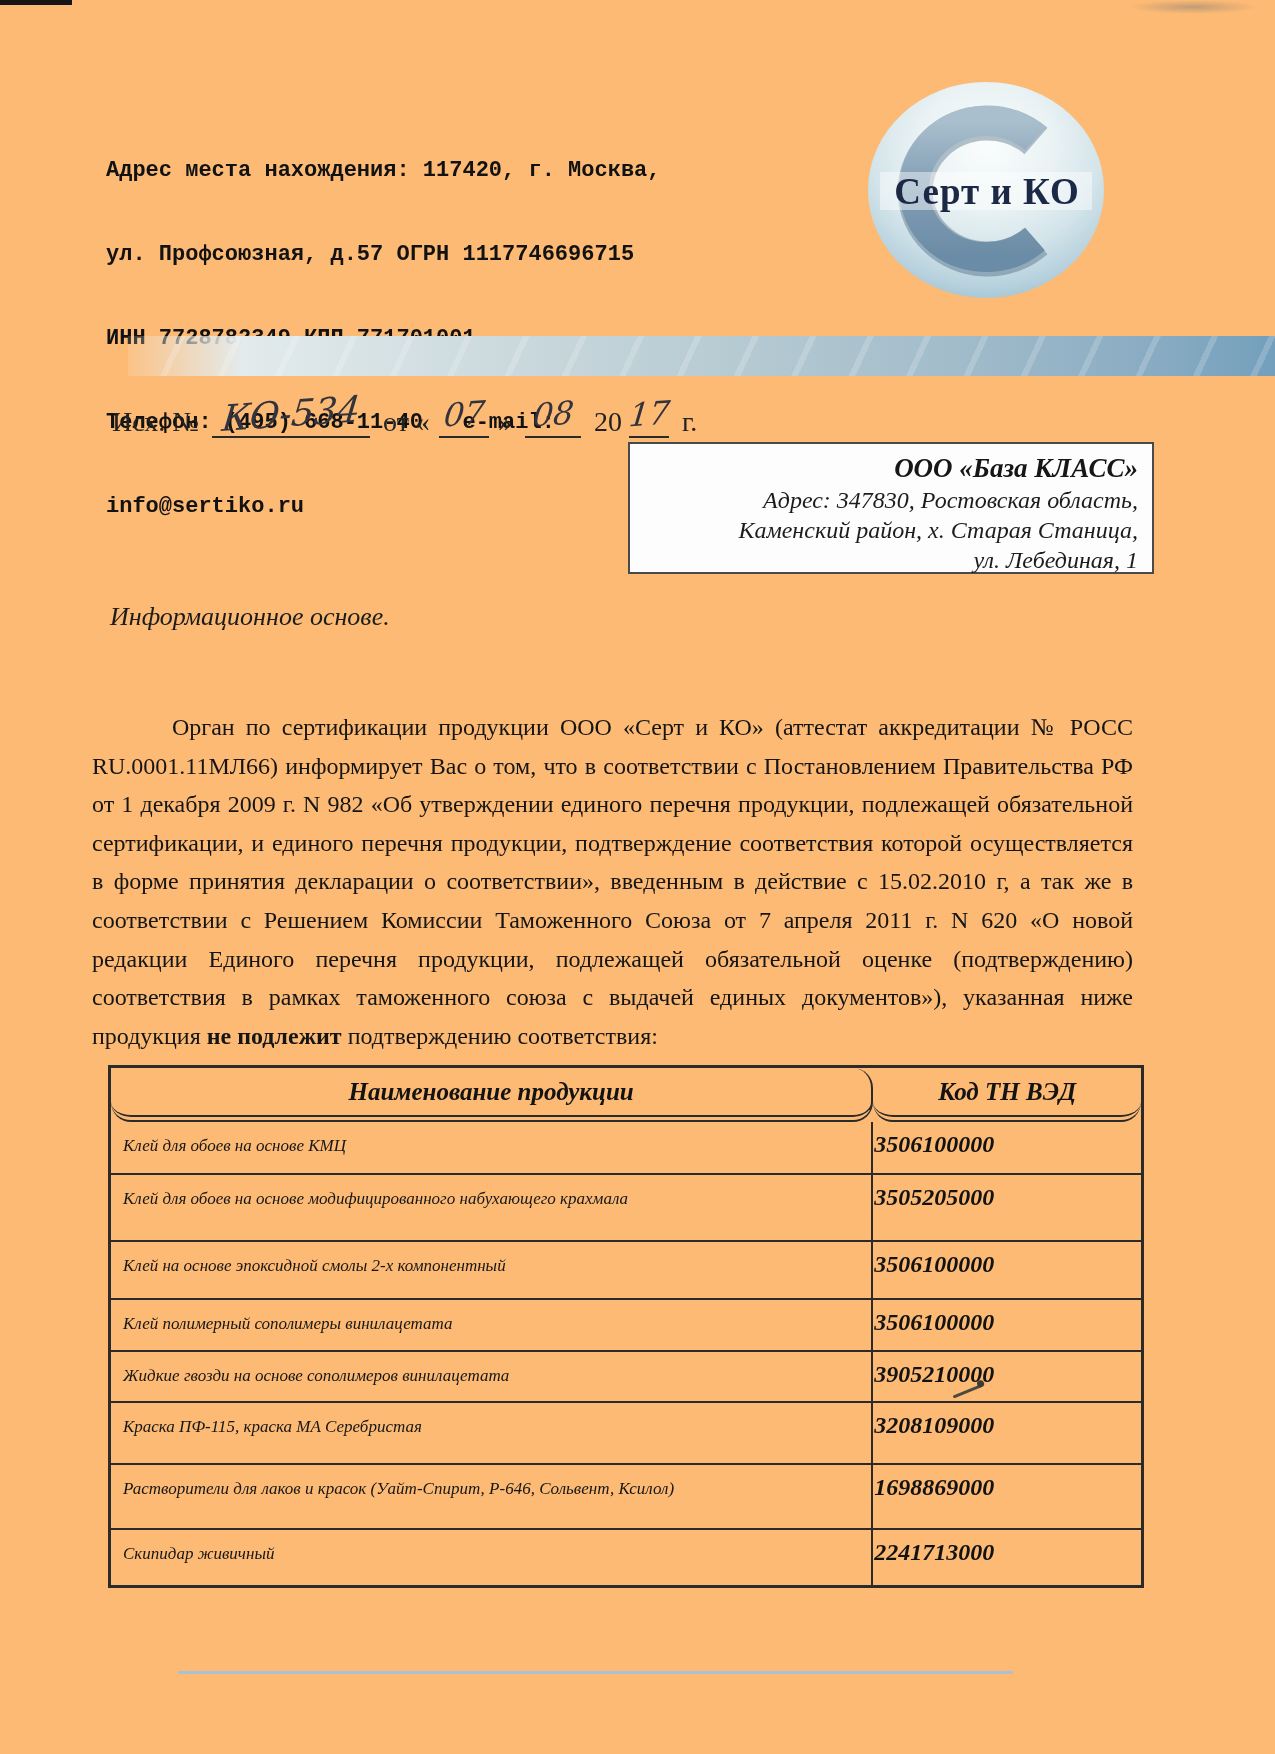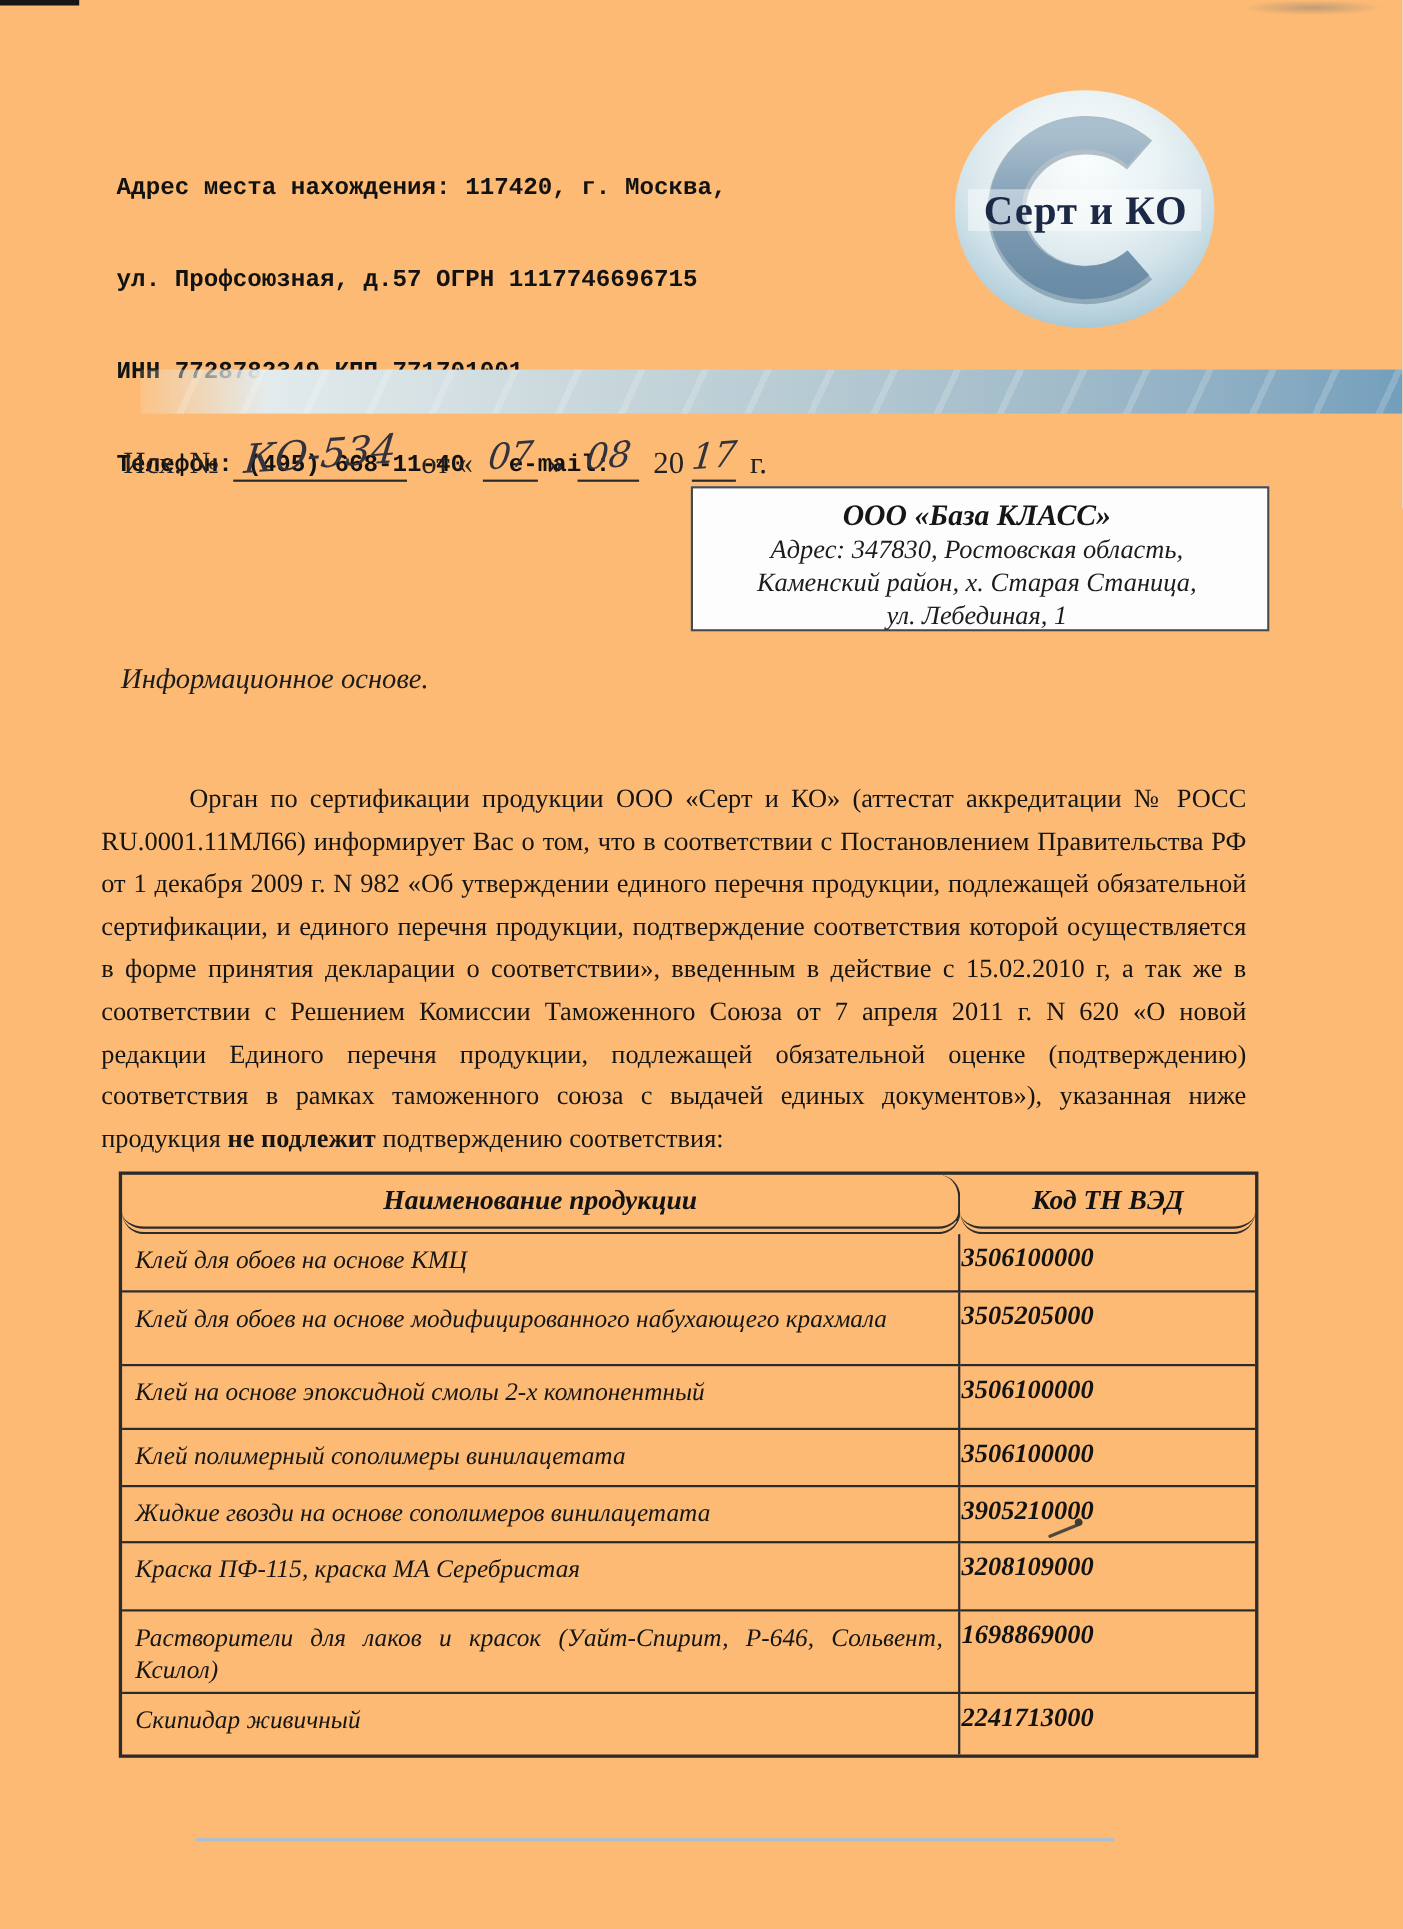--- a/index.html
+++ b/index.html
@@ -44,21 +44,21 @@
     display:inline-block; font-family:"DejaVu Serif", serif; font-style:italic;
     color:#33333d; font-size:36px; line-height:36px;
     transform:rotate(-4deg) skewX(-10deg);
   }
   .hw.small { font-size:32px; }
 
   
   .recipient {
     position:absolute; left:628px; top:442px; width:526px; height:132px;
     border:2px solid #4a4a4a; box-sizing:border-box;
-    padding:8px 14px 4px 8px; text-align:center; background:#fdfdfd;
+    padding:8px 14px 4px 8px; text-align:right; background:#fdfdfd;
   }
   .recipient-name { font-weight:bold; font-style:italic; font-size:27px; line-height:33px; color:#161616; }
   .recipient-line { font-style:italic; font-size:24px; line-height:30px; color:#1c1c1c; }
 
   .subject { position:absolute; left:110px; top:602px; font-style:italic; font-size:26px; color:#1c1c1c; }
 
   
   .body-par {
     position:absolute; left:92px; top:684px; width:1041px;
     font-size:24px; line-height:38.6px; text-align:justify; text-indent:80px;
@@ -75,21 +75,21 @@
   .products-table th, .products-table td { box-sizing:border-box; }
   .products-table th {
     font-weight:bold; font-style:italic; font-size:25px; text-align:center;
     border-bottom:7px double #2b2b2b; padding:8px 6px; height:54px; color:#131313;border-radius:20px;
   }
   .products-table th.col-name { width:74%; border-right:2px solid #2b2b2b; }
   .products-table th.col-code { width:26%; }
   .products-table td { border-bottom:2px solid #2b2b2b; vertical-align:top; }
   .products-table tr:last-child td { border-bottom:none; }
   .td-name {
-    font-style:italic; font-size:23px; line-height:29px; text-align:justify;
+    font-style:italic; font-size:17px; line-height:29px; text-align:justify;
     padding:9px 14px 6px 12px; border-right:2px solid #2b2b2b; color:#161616;
   }
   .td-code {
     font-weight:bold; font-style:italic; font-size:24px; text-align:left;
     padding-top:9px; color:#131313;
   }
   .r1 td{height:53px}.r2 td{height:67px}.r3 td{height:58px}.r4 td{height:52px}
   .r5 td{height:51px}.r6 td{height:62px}.r7 td{height:65px}.r8 td{height:55px}
 
   .pen-mark { position:absolute; left:952px; top:1390px; width:30px; height:3px;
@@ -106,20 +106,21 @@
 <div class="page">
 
   <div class="scan-tl"></div>
   <div class="scan-tr"></div>
 
   <div class="letterhead">
     <div>Адрес места нахождения: 117420, г. Москва,</div>
     <div>ул. Профсоюзная, д.57 ОГРН 1117746696715</div>
     <div>ИНН 7728782349 КПП 771701001</div>
     <div>Телефон: (495) 668-11-40   e-mail:</div>
+    <div>info@sertiko.ru</div>
   </div>
 
   <div class="logo">
     <svg width="240" height="220" viewBox="0 0 240 220">
       <defs>
         <radialGradient id="ballG" cx="50%" cy="30%" r="82%">
           <stop offset="0%" stop-color="#fafdfd"></stop>
           <stop offset="35%" stop-color="#eaf2f4"></stop>
           <stop offset="60%" stop-color="#d3e4ea"></stop>
           <stop offset="80%" stop-color="#b5d0dc"></stop>

